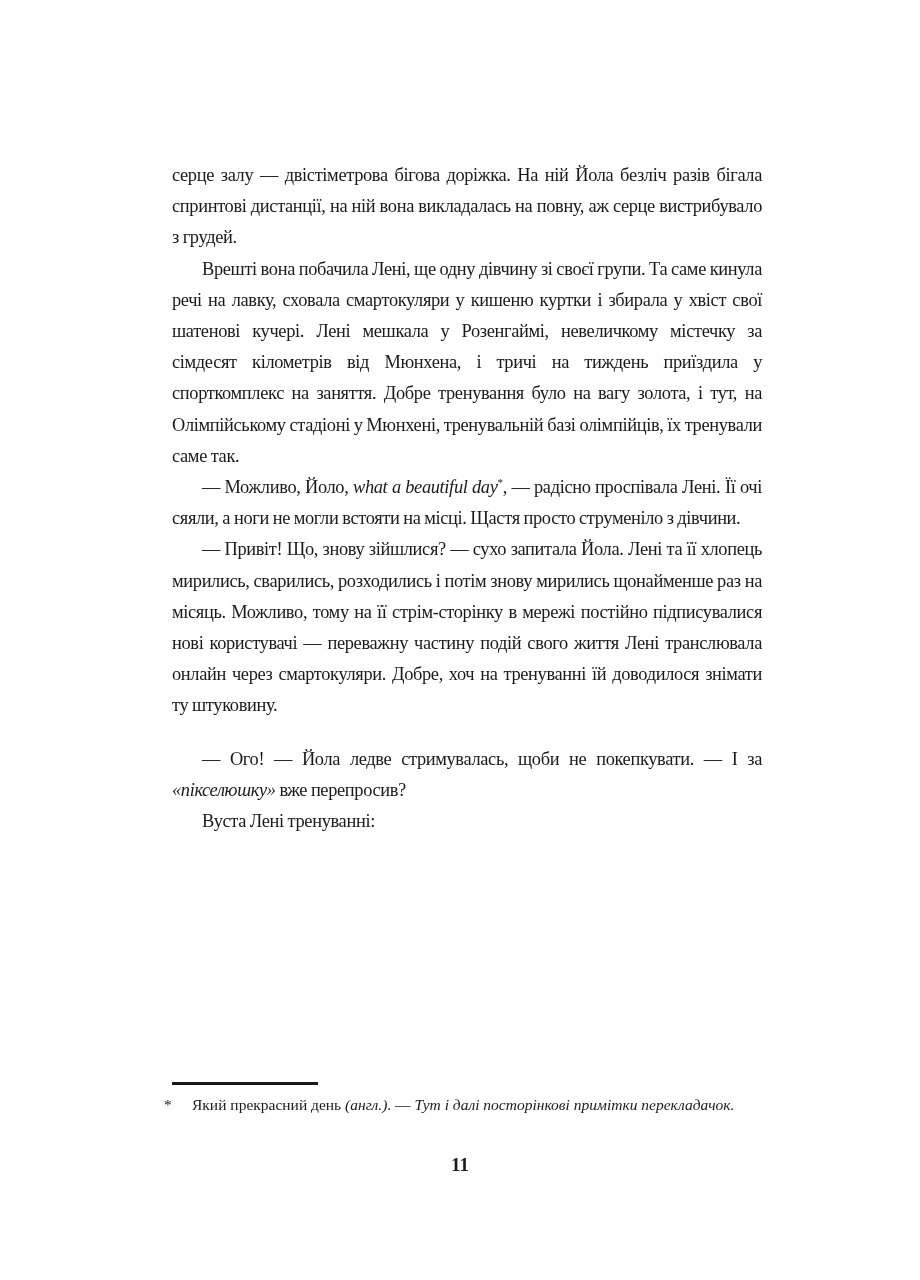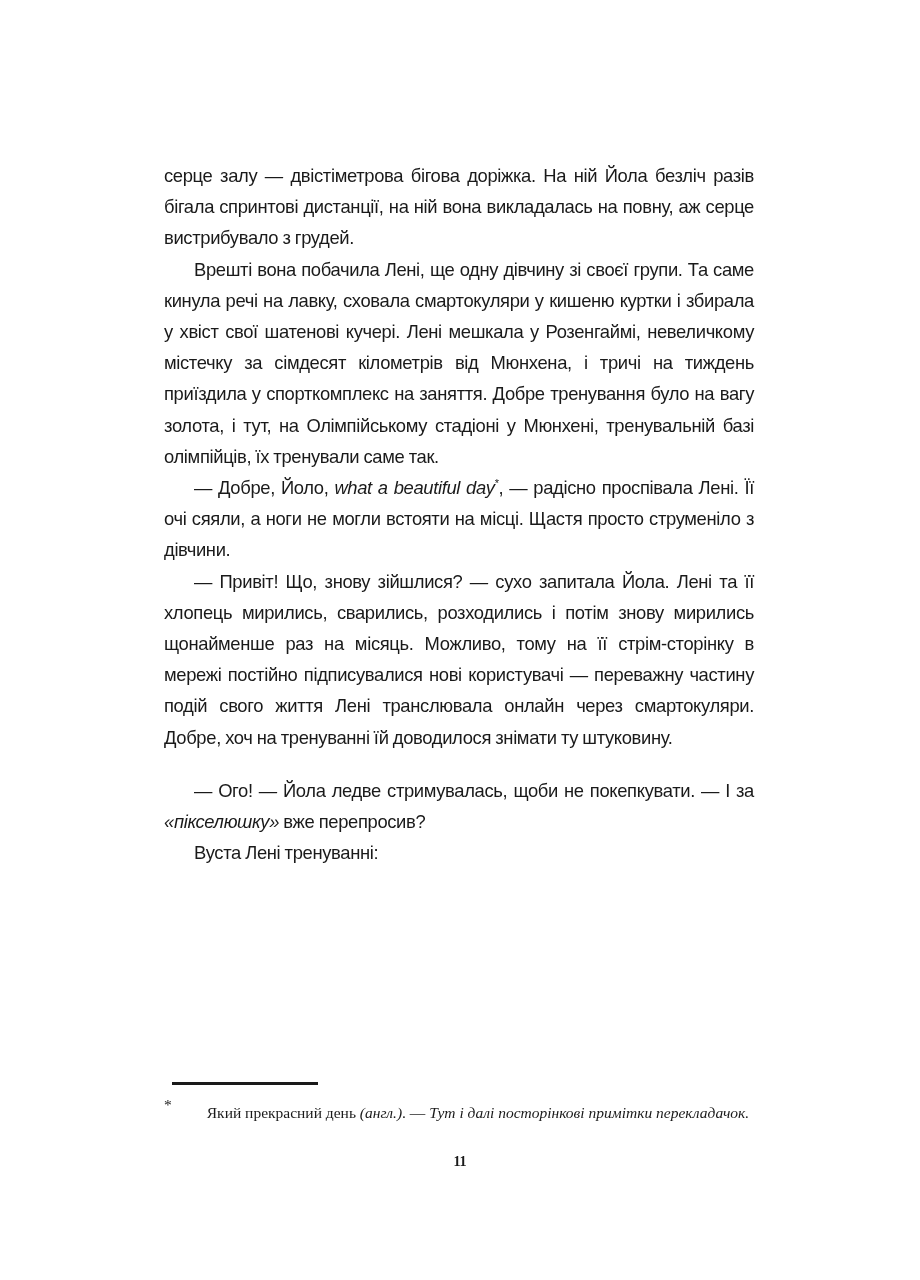--- a/index.html
+++ b/index.html
@@ -16,29 +16,29 @@
       font-family: "DejaVu Serif", "Liberation Serif", serif;
     }
     .page {
       position: absolute;
       left: 0; top: 0;
       width: 920px; height: 1280px;
       background: #ffffff;
     }
     .text-block {
       position: absolute;
-      left: 164px;
+      left: 172px;
       top: 160px;
       width: 590px;
       font-size: 18.4px;
       line-height: 31.2px;
       text-align: justify;
       letter-spacing: -0.35px;
       word-spacing: -0.5px;
-      font-family: Liberation Sans, sans-serif;
+      font-family: Liberation Serif, serif;
     }
     .text-block p {
       margin: 0;
       text-indent: 0;
       hyphens: manual;
     }
     .text-block p.indent {
       text-indent: 30px;
     }
     .text-block p.noindent {
@@ -65,44 +65,43 @@
     .footnote .mark {
       position: absolute;
       left: 0;
       top: 0;
       width: 14px;
       font-style: normal;
     }
     .footnote .body {
       display: block;
       padding-left: 28px;
-      text-align: center;
-      margin-top: 8px;
+      text-align: left;
     }
     .footnote .body .it { font-style: italic; }
     .page-number {
       position: absolute;
       left: 0;
       width: 920px;
       top: 1154px;
       text-align: center;
-      font-size: 14px;
+      font-size: 19px;
       font-weight: bold;
       font-family: "Liberation Serif", "DejaVu Serif", serif;
     }
   </style>
 </head>
 <body>
 
 <div class="page">
 
   <div class="text-block">
     <p class="noindent">серце залу — двістіметрова бігова доріжка. На ній Йола безліч разів бігала спринтові дистанції, на ній вона викладалась на повну, аж серце вистрибувало з грудей.</p>
     <p class="indent">Врешті вона побачила Лені, ще одну дівчину зі своєї групи. Та саме кинула речі на лавку, сховала смартокуляри у кишеню куртки і збирала у хвіст свої шатенові кучері. Лені мешкала у Розенгаймі, невеличкому містечку за сімдесят кілометрів від Мюнхена, і тричі на тиждень приїздила у спорткомплекс на заняття. Добре тренування було на вагу золота, і тут, на Олімпійському стадіоні у Мюнхені, тренувальній базі олімпійців, їх тренували саме так.</p>
-    <p class="indent"><span>— Добре, Йоло, </span><span class="it">what a beautiful day</span><sup style="font-size:11px;line-height:0;">*</sup><span>, — радісно проспівала Лені. Її очі сяяли, а ноги не могли встояти на місці. Щастя просто струменіло з дівчини.</span></p>
+    <p class="indent"><span>— Можливо, Йоло, </span><span class="it">what a beautiful day</span><sup style="font-size:11px;line-height:0;">*</sup><span>, — радісно проспівала Лені. Її очі сяяли, а ноги не могли встояти на місці. Щастя просто струменіло з дівчини.</span></p>
     <p class="indent">— Привіт! Що, знову зійшлися? — сухо запитала Йола. Лені та її хлопець мирились, сварились, розходились і потім знову мирились щонайменше раз на місяць. Можливо, тому на її стрім-сторінку в мережі постійно підписувалися нові користувачі — переважну частину подій свого життя Лені транслювала онлайн через смартокуляри. Добре, хоч на тренуванні їй доводилося знімати ту штуковину.</p>
     <p class="indent" style="text-align-last:left;margin-top:22px;"><span>— Ого! — Йола ледве стримувалась, щоби не покепкувати. —</span> <span>І за </span><span class="it">«пікселюшку»</span><span> вже перепросив?</span></p>
     <p class="indent">Вуста Лені тренуванні:</p>
   </div>
 
   <div class="footnote-rule"></div>
 
   <div class="footnote">
     <span class="mark">*</span>
     <span class="body"><span>Який прекрасний день </span><span class="it">(англ.)</span><span>. — </span><span class="it">Тут і далі посторінкові примітки перекладачок.</span></span>

